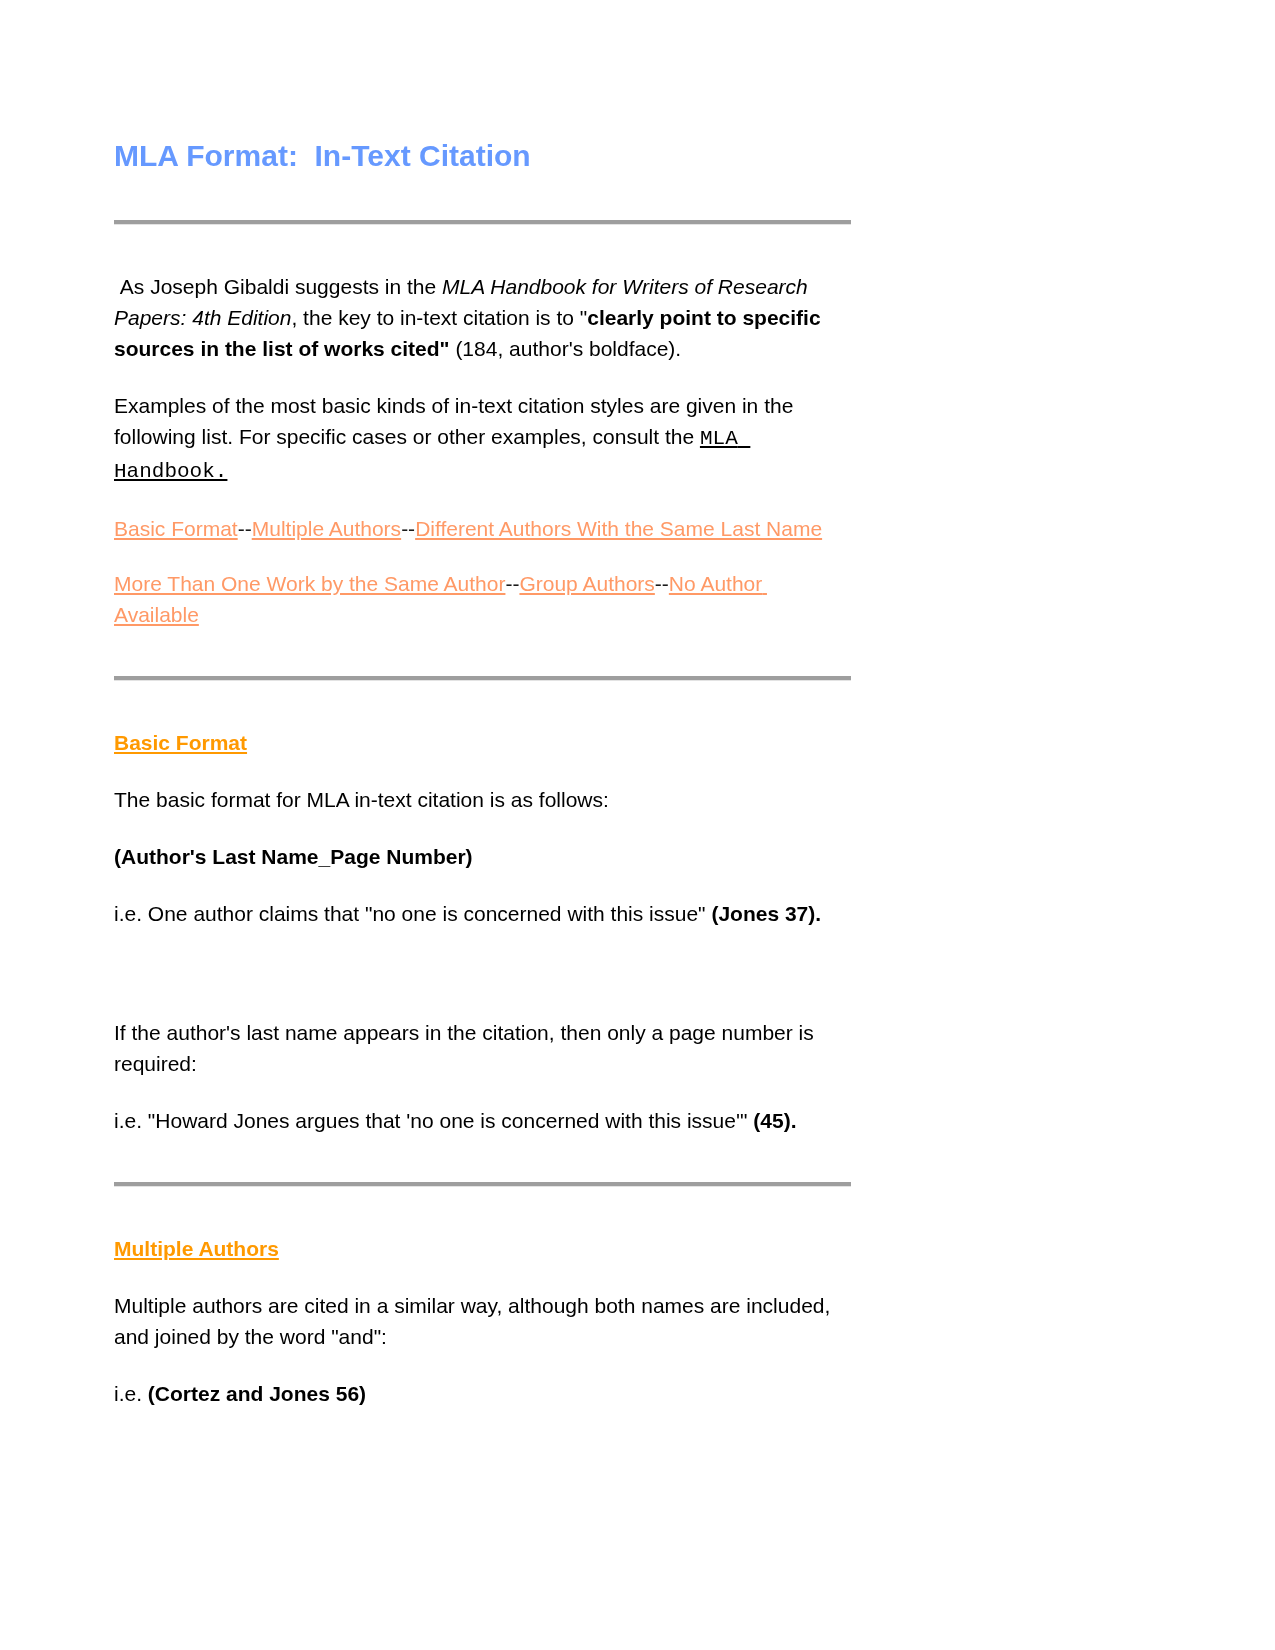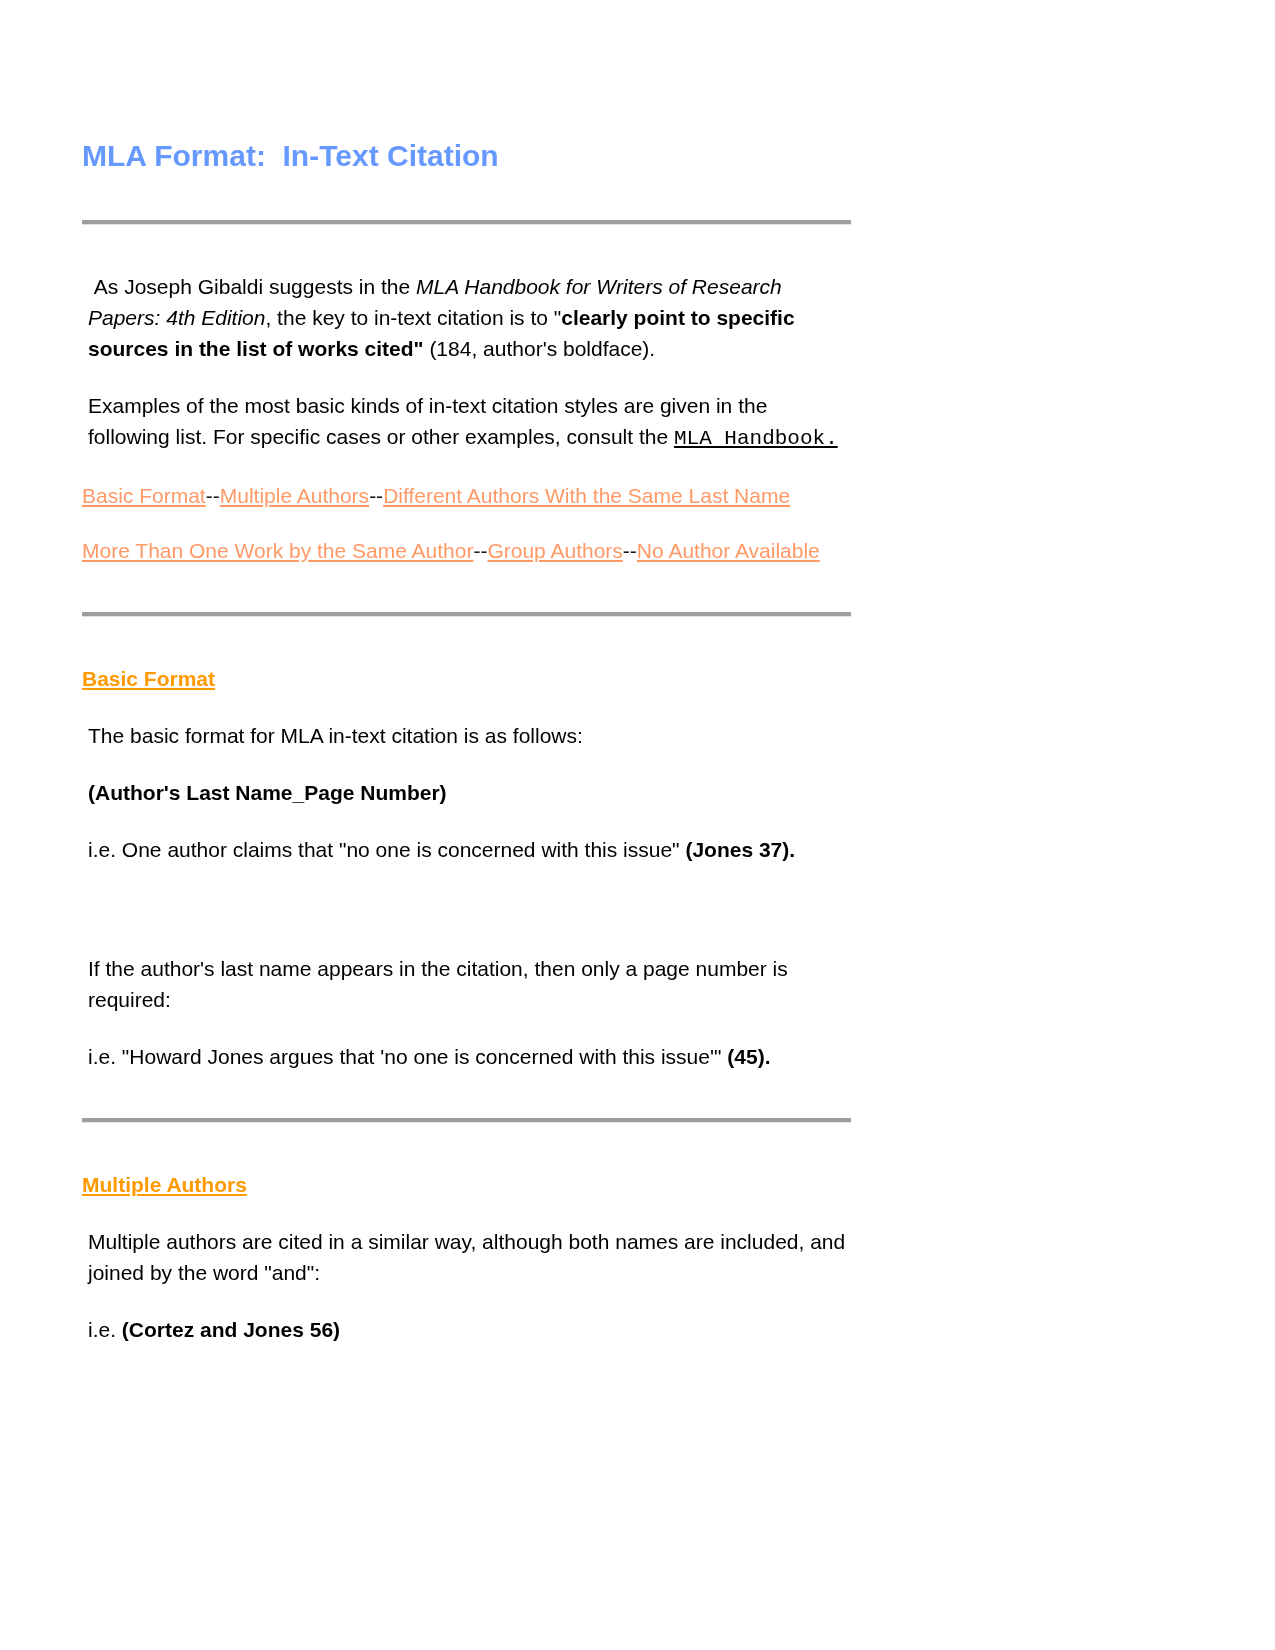--- a/index.html
+++ b/index.html
@@ -6,21 +6,21 @@
     margin: 0;
     padding: 0;
     background: #ffffff;
   }
   .page {
     position: relative;
     width: 1091px;
     height: 1650px;
     background: #ffffff;
     box-sizing: border-box;
-    padding: 138px 240px 0 82px;
+    padding: 138px 240px 0 114px;
     font-family: "Liberation Sans", sans-serif;
     font-size: 21px;
     line-height: 31px;
     color: #000000;
     overflow: hidden;
   }
   h1.doc-title {
     margin: 0 0 42px 0;
     font-size: 30px;
     line-height: 36px;
@@ -29,21 +29,21 @@
     white-space: pre-wrap;
   }
   hr.rule {
     border: none;
     height: 4px;
     background: #9e9e9e;
     border-bottom: 1px solid #e3e3e3;
     margin: 46px 0;
   }
   p.para {
-    margin: 0 0 26px 6px;
+    margin: 0 0 26px 0;
     white-space: pre-wrap;
   }
   p.nav-line {
     margin: 0 0 24px 0;
     text-align: left;
     white-space: pre-wrap;
   }
   .nav-link {
     color: #ff9966;
     text-decoration: underline;

